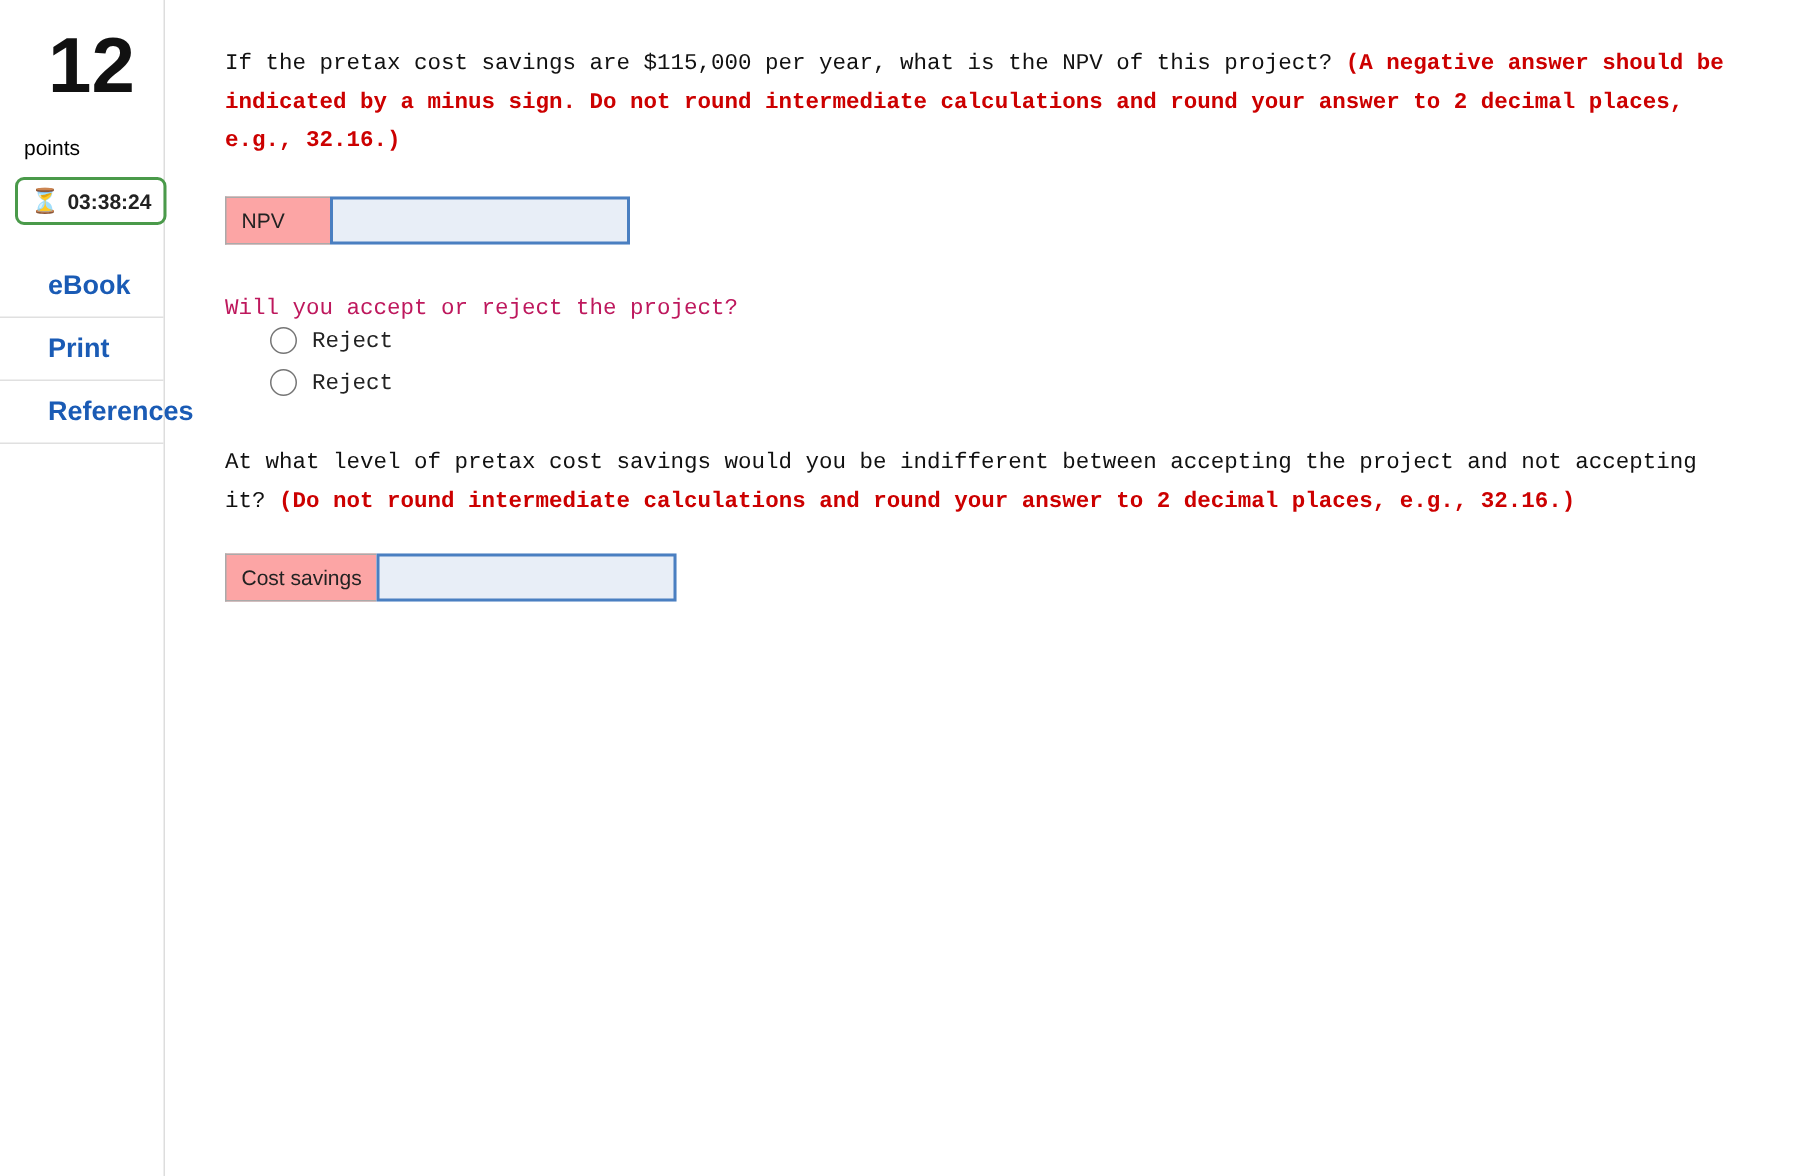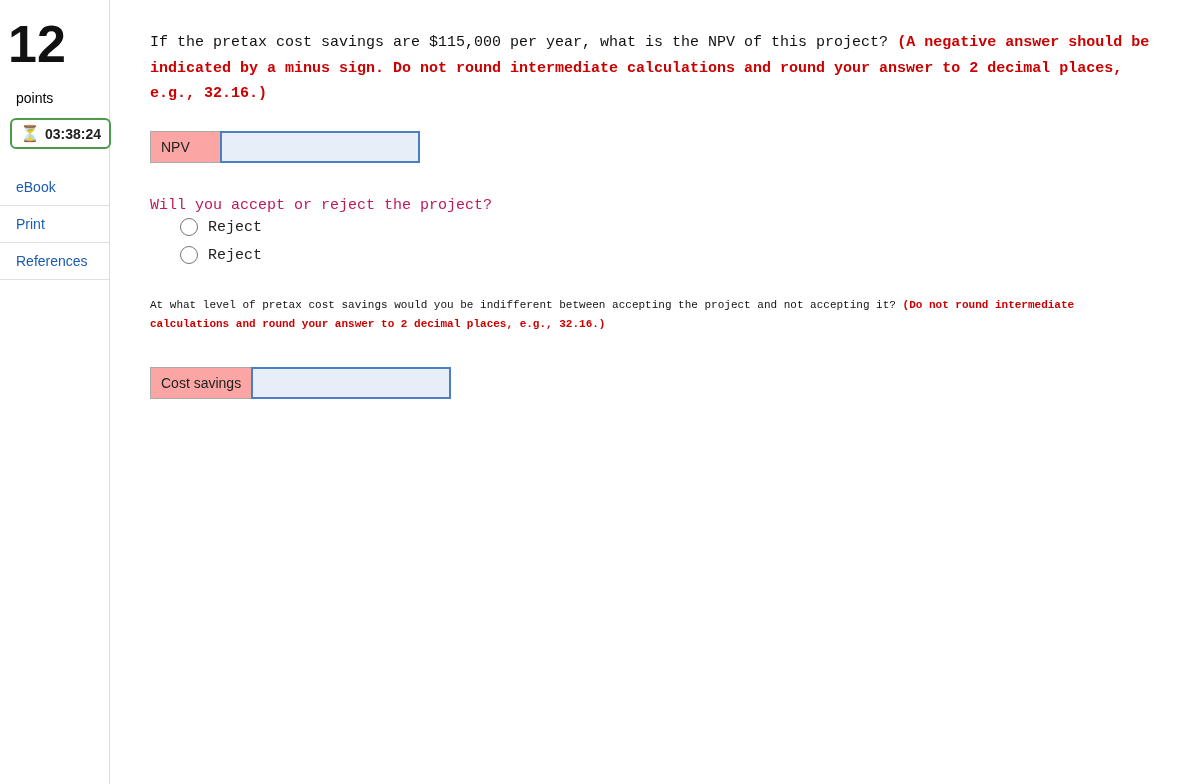--- a/index.html
+++ b/index.html
@@ -31,21 +31,21 @@
       flex-direction: column;
       align-items: flex-start;
       padding-top: 10px;
       flex-shrink: 0;
     }
 
     .question-number {
       font-size: 52px;
       font-weight: bold;
       color: #111;
-      padding: 8px 16px 16px 8px;
+      padding: 8px 16px 16px 32px;
       line-height: 1;
     }
 
     .points-label {
       font-size: 14px;
       color: #000000;
       padding: 4px 16px;
     }
 
     .timer-box {
@@ -69,25 +69,26 @@
     .sidebar-links {
       display: flex;
       flex-direction: column;
       gap: 0;
       width: 100%;
     }
 
     .sidebar-link {
       color: #1a5bb5;
       text-decoration: none;
-      font-size: 14px;
-      padding: 10px 16px;
+      font-size: 18px;
+      padding: 10px 32px;
       border-bottom: 1px solid #e0e0e0;
       cursor: pointer;
       display: block;
+      font-weight: bold;
     }
 
     
     .main-content {
       flex: 1;
       padding: 30px 50px 31px 40px;
       max-width: 1090px;
     }
 
     .question-text {
@@ -170,24 +171,24 @@
       accent-color: #1a5bb5;
     }
 
     
     .indifference-section {
       margin-top: 32px;
     }
 
     .indifference-text {
       font-family: 'Courier New', Courier, monospace;
-      font-size: 11px;
+      font-size: 15px;
       line-height: 1.7;
       color: #111;
-      margin-bottom: 34px;
+      margin-bottom: 22px;
     }
 
     .indifference-text .highlight {
       color: #cc0000;
       font-weight: bold;
     }
 
     .cost-savings-row {
       display: flex;
       align-items: center;

